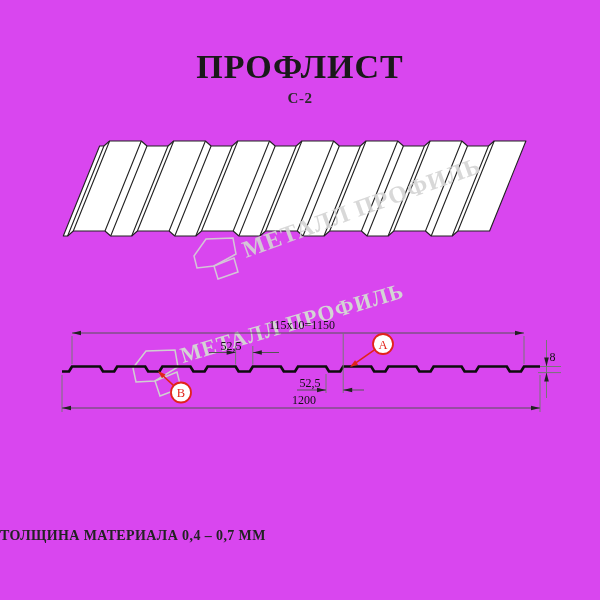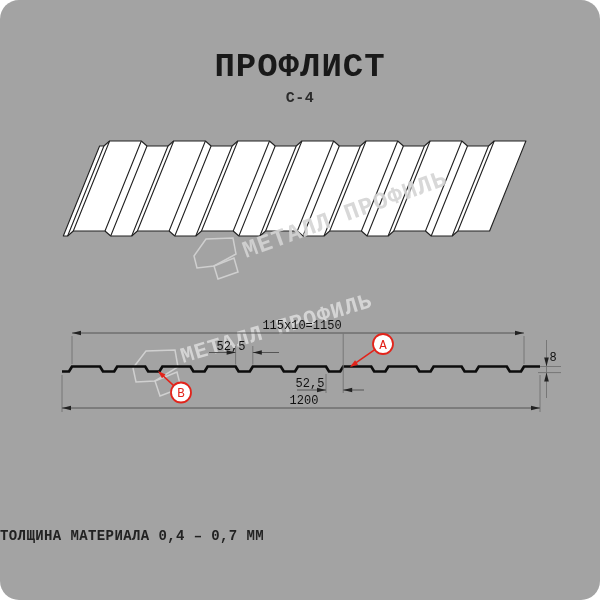--- a/index.html
+++ b/index.html
@@ -1,35 +1,35 @@
 <!DOCTYPE html>
 <html><head>
 <meta charset="utf-8">
 <style>
   html,body{margin:0;padding:0;}
-  .page{position:relative;width:600px;height:600px;background:#a3a3a3;overflow:hidden;
-        font-family:Liberation Mono, monospace;border-radius:19px;}
+  .page{position:relative;width:600px;height:600px;background:#d946ef;overflow:hidden;
+        font-family:Liberation Serif, serif;}
   .title{position:absolute;left:0;top:48px;width:600px;text-align:center;
          font-size:34px;font-weight:bold;letter-spacing:1px;color:#191919;}
   .subtitle{position:absolute;left:0;top:90px;width:600px;text-align:center;
             font-size:15px;font-weight:bold;color:#2b2b2b;letter-spacing:.5px;}
   .footer-note{position:absolute;left:0;top:528px;width:600px;text-align:left;
                font-size:14px;font-weight:bold;letter-spacing:.4px;color:#222;}
   svg{position:absolute;left:0;top:0;}
   .dimtxt{font-size:12px;fill:#111;}
   .redtxt{font-size:12.5px;fill:#e2231a;}
   .wmtxt{fill:#d4d4d4;font-weight:bold;letter-spacing:1px;}
 </style>
 </head>
 <body>
 
 <div class="page">
 
   <div class="title">ПРОФЛИСТ</div>
-  <div class="subtitle">С-4</div>
+  <div class="subtitle">С-2</div>
 
   <svg width="600" height="600" viewBox="0 0 600 600">
 
     <g stroke="#d0d0d0" stroke-width="1.5" fill="none">
       <path d="M133 368 L146 351 L175 350 L178 367 L155 381 L136 382 Z"></path>
       <path d="M155 381 L177 372 L181 388 L160 396 Z"></path>
     </g>
     <text class="wmtxt" font-size="22" transform="rotate(-16.5 183 363)" x="183" y="363">МЕТАЛЛ ПРОФИЛЬ</text>
 
     <g>

